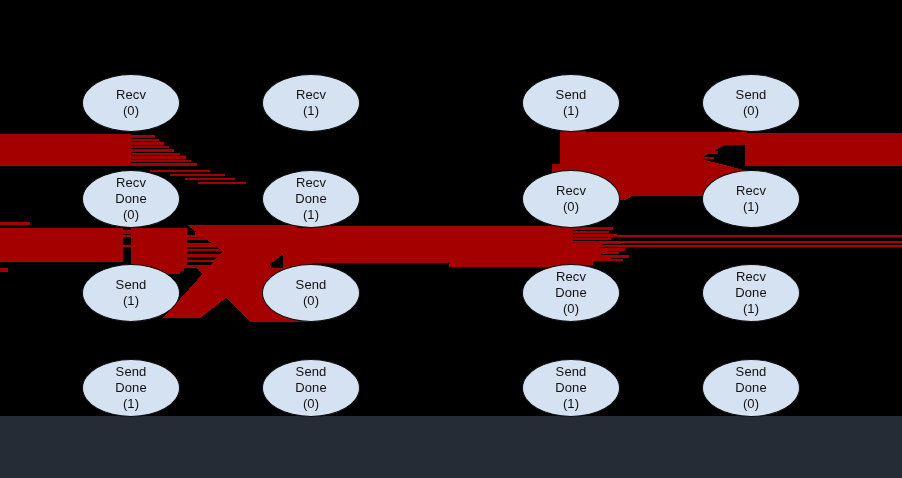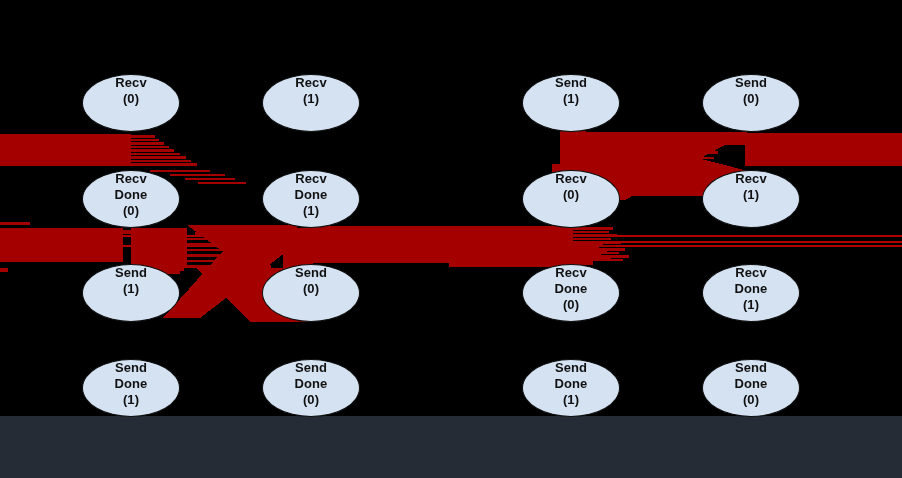--- a/index.html
+++ b/index.html
@@ -15,27 +15,27 @@
     position:absolute;left:0;top:0;width:902px;height:478px;
   }
   #status-bar{
     position:absolute;left:0;bottom:0;
     width:902px;height:62px;
     background:#262c36;
   }
   .node{
     position:absolute;
     display:flex;
+    align-items:center;
     justify-content:center;
     box-sizing:border-box;
     border-radius:50%;
     background:#d4e2f2;
     border:1px solid #0d0d0d;
     z-index:5;
-    font-weight:bold;
   }
   .node-label{
     color:#111111;
     font-family:"Liberation Sans", sans-serif;
     font-size:13px;
     line-height:16px;
     text-align:center;
     white-space:pre-line;
     letter-spacing:.1px;
     user-select:none;

